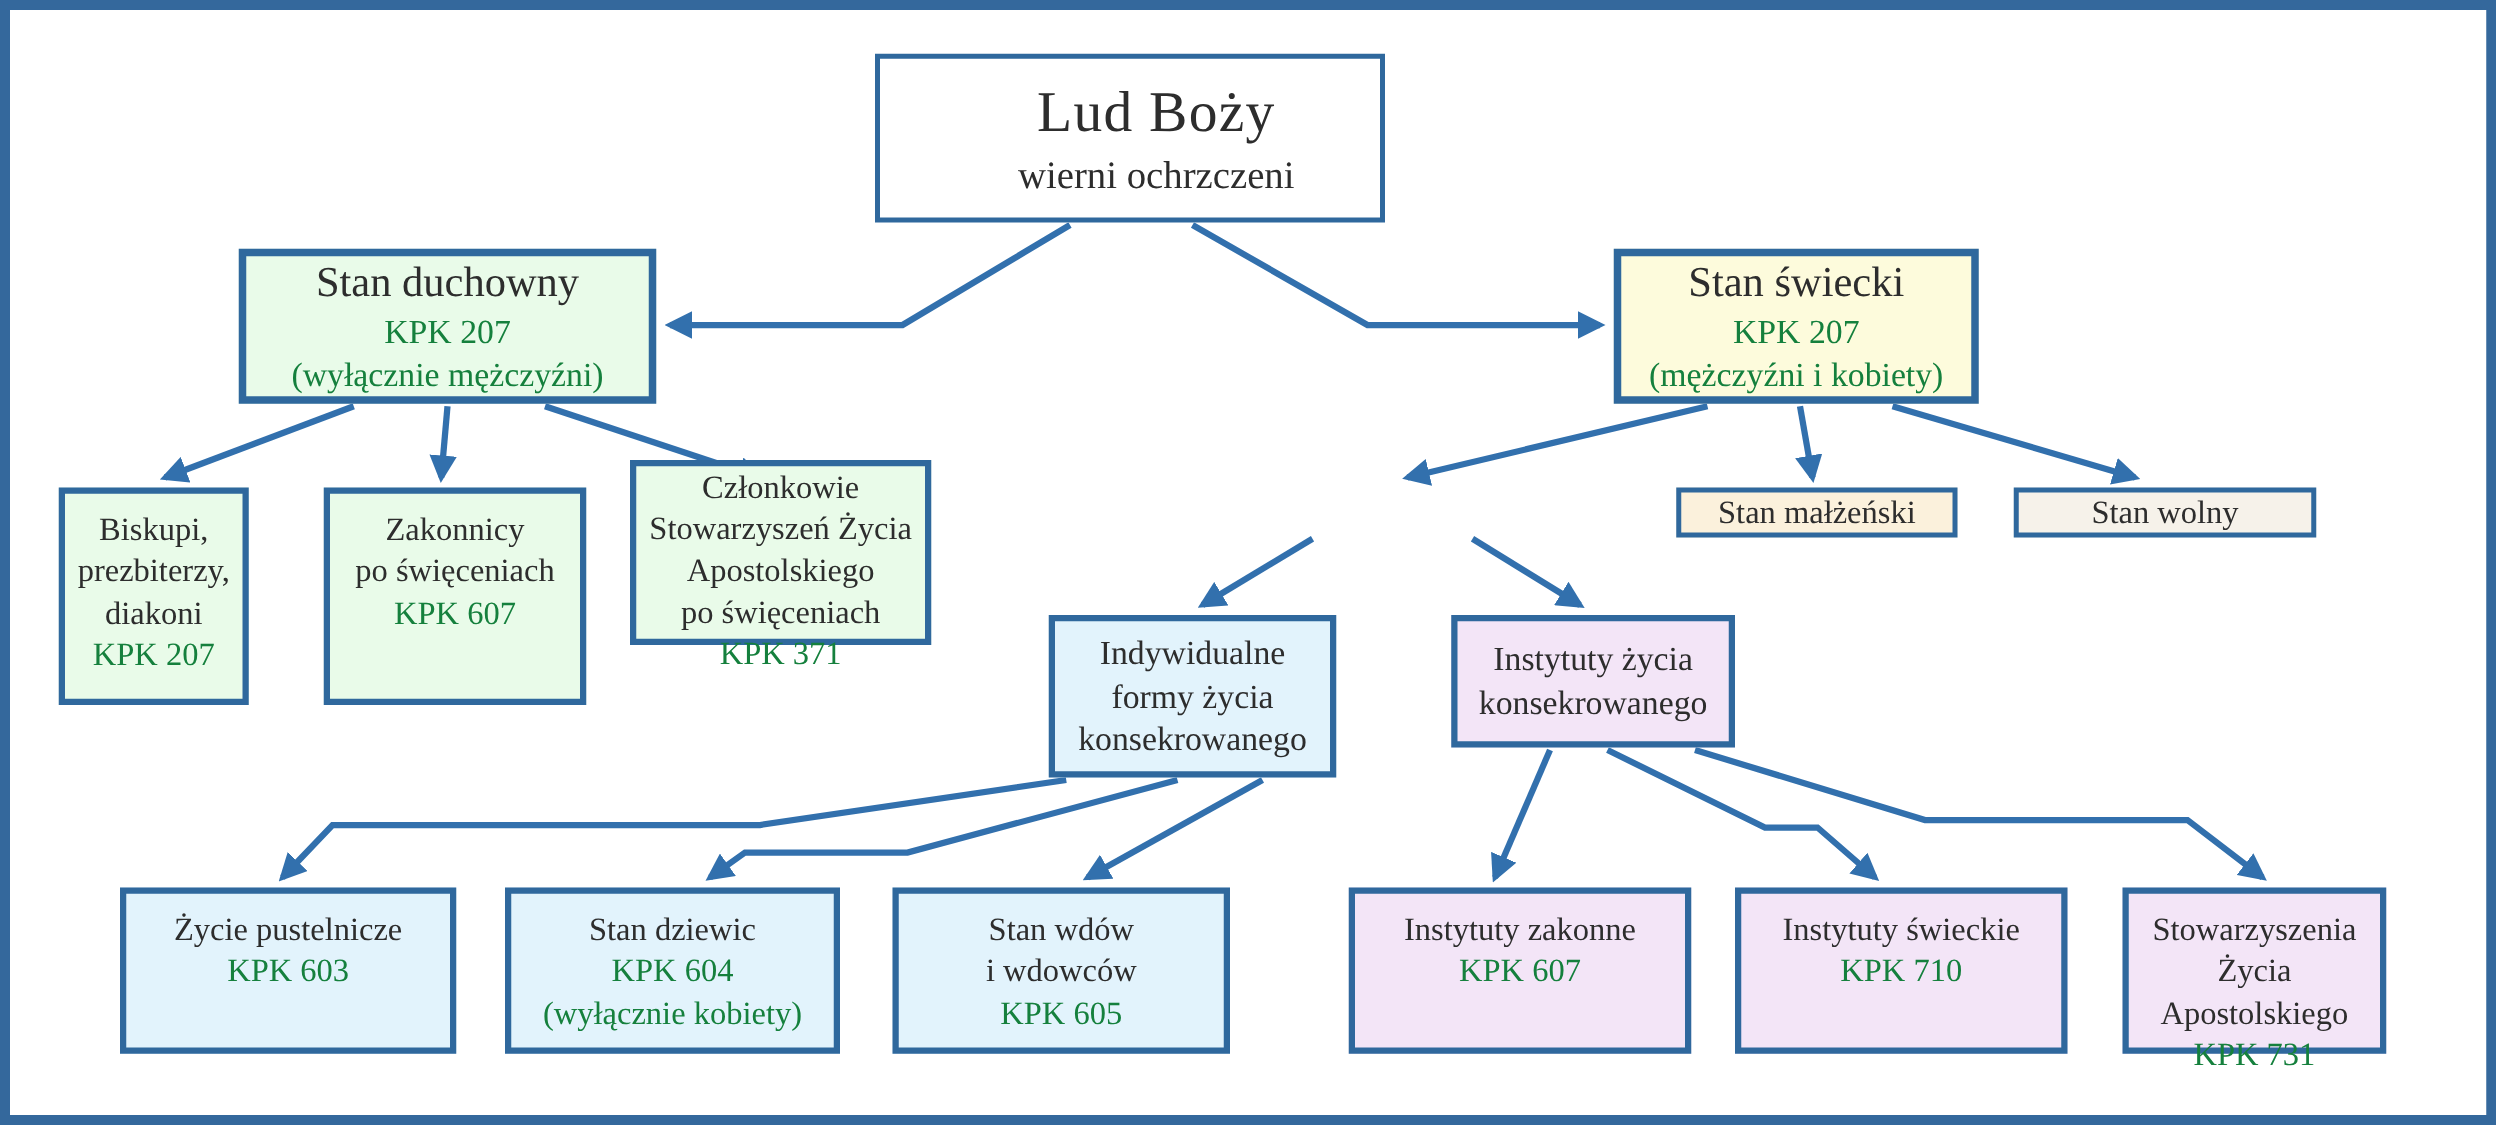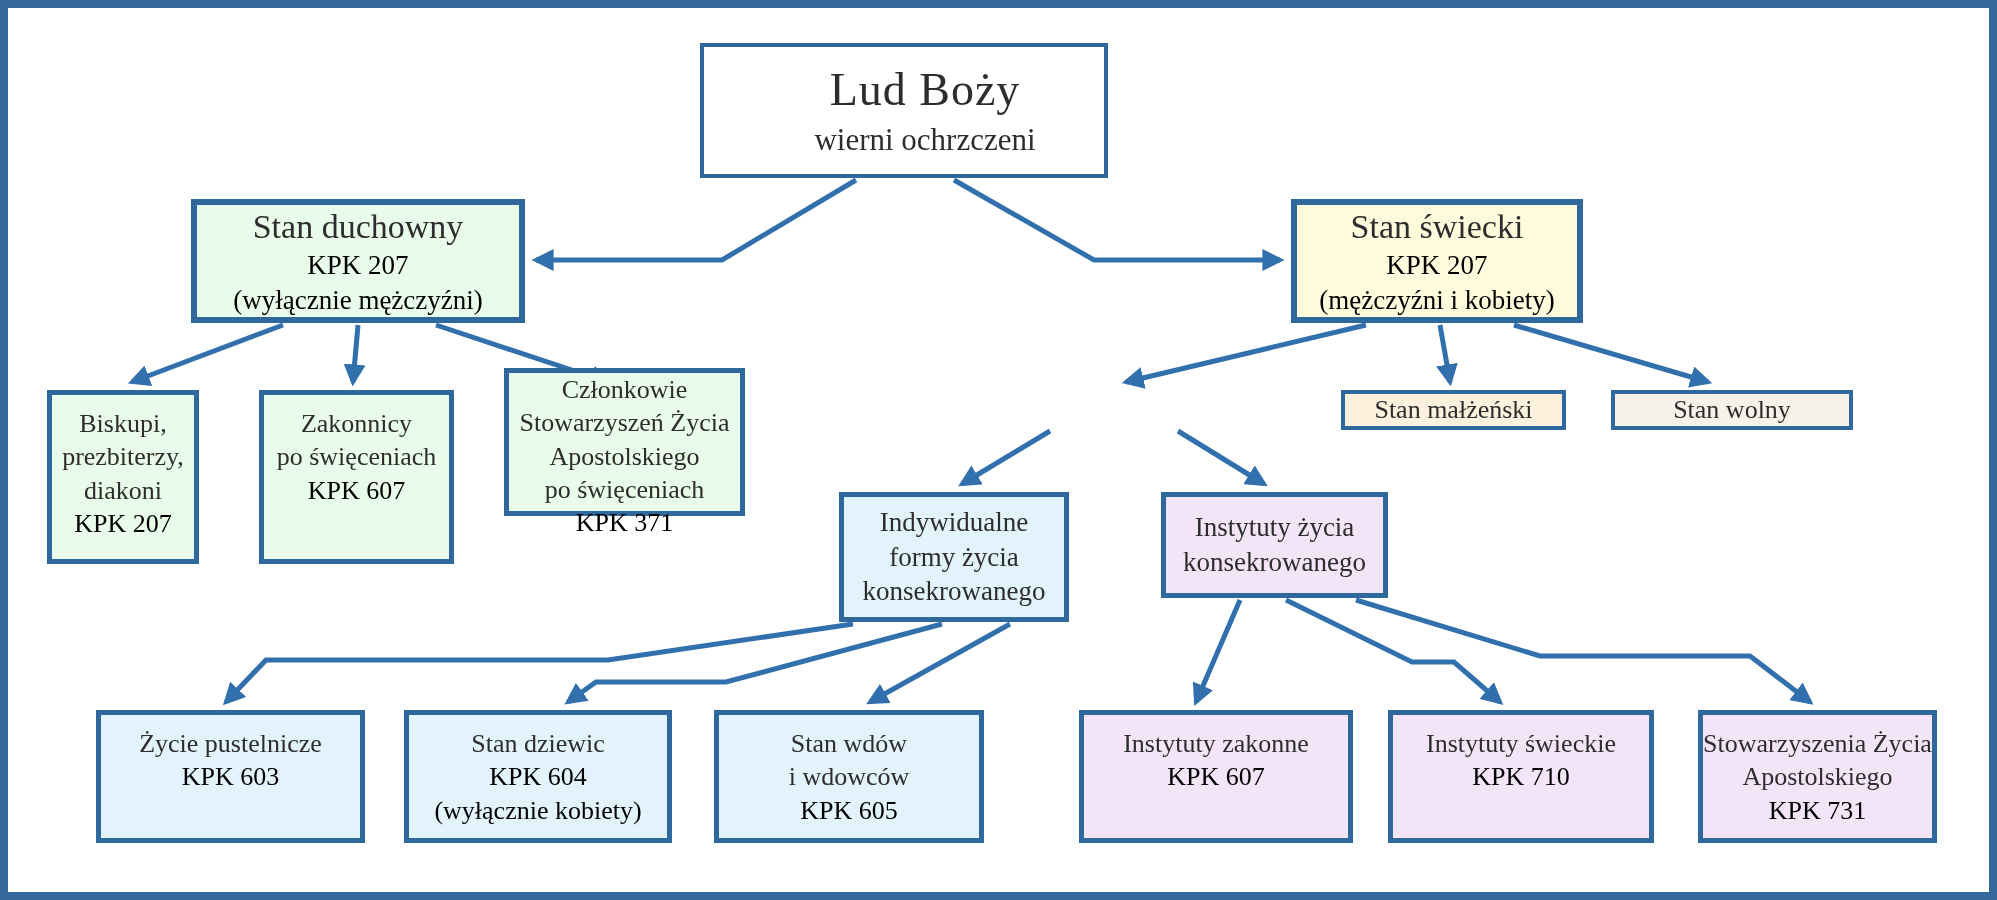--- a/index.html
+++ b/index.html
@@ -26,21 +26,21 @@
   .box--top{justify-content:flex-start;padding-top:12px;}
   .bg-white{background:#ffffff;}
   .bg-green{background:#e9fbe9;}
   .bg-yellow{background:#fdfbdc;}
   .bg-blue{background:#c7e8f9;}
   .bg-paleblue{background:#e2f3fc;}
   .bg-purple{background:#f3e5f7;}
   .bg-cream{background:#fbf1dc;}
   .bg-offwhite{background:#f6f2ea;}
   .t-dark{color:#2d2d2d;display:block;}
-  .t-blue{color:#000000;display:block;}
+  .t-blue{color:#15803d;display:block;}
   .root-title{font-size:46px;letter-spacing:1px;}
   .root-sub{font-size:31px;}
   .lvl2-title{font-size:34px;}
   .lvl2-sub{font-size:27px;}
   .node-text{font-size:26px;}
   .row-text{font-size:26px;line-height:1.1;}
   .mid-text{font-size:27px;}
   .caption{
     position:absolute;left:0;right:0;top:843px;
     text-align:center;font-size:27px;color:#2f6fa8;
@@ -92,21 +92,21 @@
     <span class="t-blue lvl2-sub">(mężczyźni i kobiety)</span>
   </div>
 
   <div class="box bg-green box--top node-text" style="left:39px;top:382px;width:152px;height:174px;">
     <span class="t-dark">Biskupi,</span>
     <span class="t-dark">prezbiterzy,</span>
     <span class="t-dark">diakoni</span>
     <span class="t-blue">KPK 207</span>
   </div>
 
-  <div class="box bg-green box--top node-text" style="left:251px;top:382px;width:195px;height:174px;">
+  <div class="box bg-green box--top node-text" style="left:251px;top:382px;width:210px;height:174px;">
     <span class="t-dark">Zakonnicy</span>
     <span class="t-dark">po święceniach</span>
     <span class="t-blue">KPK 607</span>
   </div>
 
   <div class="box bg-green box--top node-text" style="left:496px;top:360px;width:241px;height:148px;padding-top:0;">
     <span class="t-dark">Członkowie</span>
     <span class="t-dark">Stowarzyszeń Życia</span>
     <span class="t-dark">Apostolskiego</span>
     <span class="t-dark">po święceniach</span>
@@ -153,20 +153,20 @@
   <div class="box bg-purple box--top node-text" style="left:1071px;top:702px;width:274px;height:133px;">
     <span class="t-dark">Instytuty zakonne</span>
     <span class="t-blue">KPK 607</span>
   </div>
 
   <div class="box bg-purple box--top node-text" style="left:1380px;top:702px;width:266px;height:133px;">
     <span class="t-dark">Instytuty świeckie</span>
     <span class="t-blue">KPK 710</span>
   </div>
 
-  <div class="box bg-purple box--top node-text" style="left:1690px;top:702px;width:239px;height:133px;">
+  <div class="box bg-purple box--top node-text" style="left:1690px;top:702px;width:211px;height:133px;">
     <span class="t-dark">Stowarzyszenia Życia</span>
     <span class="t-dark">Apostolskiego</span>
     <span class="t-blue">KPK 731</span>
   </div>
 
 
 </div>
 
 </body></html>

